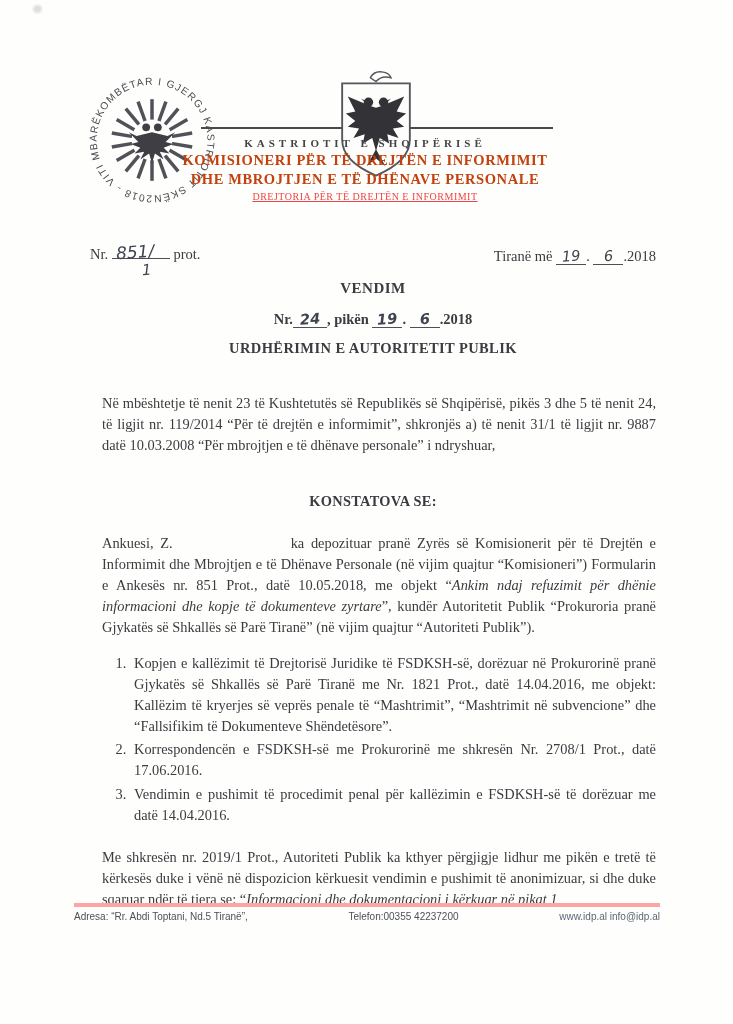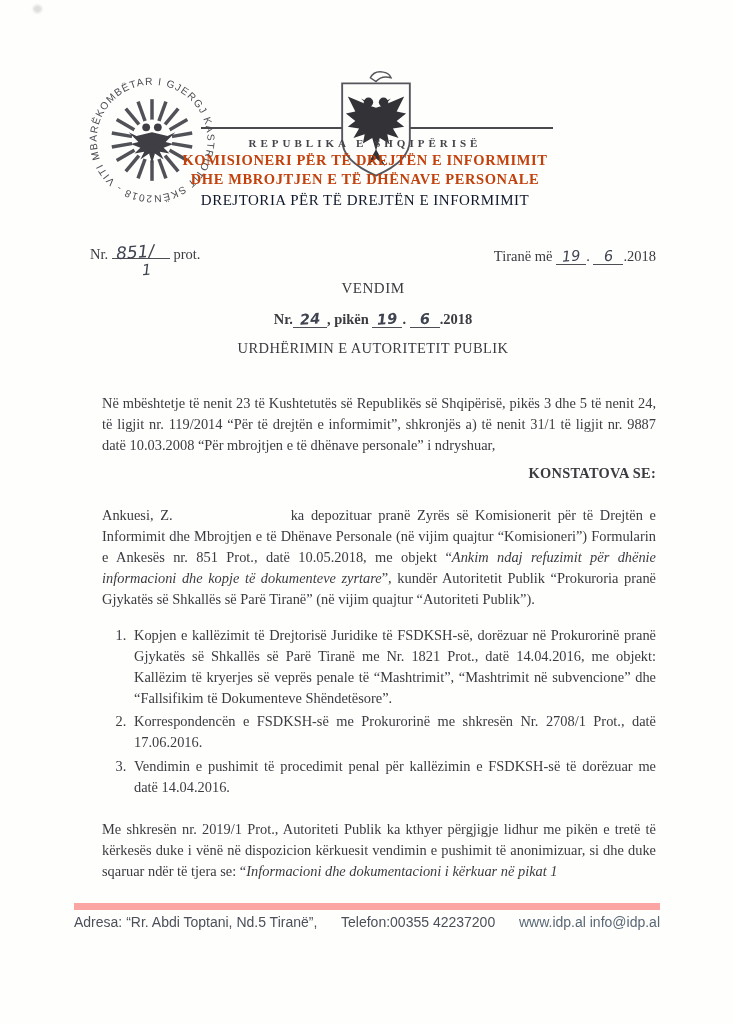--- a/index.html
+++ b/index.html
@@ -9,59 +9,59 @@
   .smudge{position:absolute;left:33px;top:5px;width:9px;height:8px;background:#c9c9c9;
           border-radius:50%;filter:blur(1px);opacity:.6;}
 
   
   .head-rule{position:absolute;top:127px;left:201px;width:352px;height:2px;background:#4a4a4e;}
   .emblem{position:absolute;left:329px;top:70px;width:94px;height:118px;}
   .stamp{position:absolute;left:84px;top:72px;width:136px;height:136px;}
   .head-text{position:absolute;top:136px;left:140px;width:450px;text-align:center;line-height:1.35;}
   .republic{font-size:11px;font-weight:bold;letter-spacing:4px;color:#44444a;}
   .org1,.org2{font-size:14.5px;font-weight:bold;letter-spacing:.6px;color:#c2410c;}
-  .org3{font-size:15px;letter-spacing:.5px;color:#0f172a;}
+  .org3{font-size:10px;letter-spacing:.5px;color:#ef4444;text-decoration:underline;}
 
   
   .hw{font-family:"DejaVu Sans",sans-serif;font-style:italic;color:#3f4450;
       display:inline-block;transform:rotate(-4deg);}
   .blank{display:inline-block;border-bottom:1.3px solid #4e4e55;min-width:26px;
          text-align:center;line-height:1;padding:0 2px;}
   .nr-hand{position:relative;display:inline-block;width:58px;border-bottom:1.3px solid #4e4e55;
            vertical-align:baseline;}
   .nr-hand .top{position:absolute;left:4px;top:-16px;font-size:17px;}
   .nr-hand .bottom{position:absolute;left:30px;top:3px;font-size:15px;}
 
   
   .meta{position:absolute;top:246px;left:90px;width:566px;display:flex;
         justify-content:space-between;font-size:14.5px;}
   .meta-left{position:relative;}
   .meta-right{padding-top:2px;}
 
   
   .title-block{position:absolute;top:280px;left:90px;width:566px;text-align:center;}
-  .t-vendim{font-size:15px;font-weight:normal;letter-spacing:.5px;}
+  .t-vendim{font-size:15px;font-weight:bold;letter-spacing:.5px;}
   .t-nrline{margin-top:14px;font-size:14.5px;font-weight:bold;}
   .t-per{margin-top:13px;font-size:14.5px;font-weight:bold;}
-  .t-subject{margin-top:12px;font-size:14.5px;font-weight:normal;letter-spacing:.4px;}
+  .t-subject{margin-top:12px;font-size:14.5px;font-weight:bold;letter-spacing:.4px;}
 
   
   .body-col{position:absolute;top:393px;left:90px;width:566px;font-size:14.4px;
             line-height:1.47;text-align:justify;}
   .para{margin:0 0 0 12px;}
-  .konstatova{text-align:right;font-weight:bold;margin:6px 0 21px 0;letter-spacing:.3px;}
+  .konstatova{text-align:center;font-weight:bold;margin:34px 0 21px 0;letter-spacing:.3px;}
   .gap{display:inline-block;width:118px;}
   .it{font-style:italic;}
   .req-list{margin:14px 0 0 14px;padding-left:26px;}
   .req-list li{margin-bottom:2px;text-align:justify;padding-left:4px;}
   .p4{margin-top:21px;}
 
   
-  .footer{position:absolute;left:74px;top:903px;width:586px;border-top:7px solid #fca5a5;
-          font-family:"Liberation Sans",sans-serif;font-size:14px;color:#4c5058;
+  .footer{position:absolute;left:74px;top:903px;width:586px;border-top:4px solid #fca5a5;
+          font-family:"Liberation Sans",sans-serif;font-size:10px;color:#4c5058;
           display:flex;justify-content:space-between;padding-top:4px;}
   .footer .web{color:#5a6875;}
 </style>
 </head>
 <body>
 
 <div class="page">
   <div class="smudge"></div>
 
   <div class="head-rule"></div>
@@ -108,21 +108,21 @@
       <circle cx="42" cy="34" r="5"></circle>
       <circle cx="58" cy="34" r="5"></circle>
       <path d="M42 34 L34 30 L40 36 Z"></path>
       <path d="M58 34 L66 30 L60 36 Z"></path>
       <path d="M50 40 L44 38 L20 28 L28 44 L18 46 L28 54 L20 60 L32 62 L26 72 L38 68 L36 78 L46 72 L50 86 L54 72 L64 78 L62 68 L74 72 L68 62 L80 60 L72 54 L82 46 L72 44 L80 28 L56 38 Z"></path>
       <path d="M50 84 L40 102 L50 94 L60 102 Z"></path>
     </g>
   </svg>
 
   <div class="head-text">
-    <div class="republic">REPUBLIKA E SHQIPËRISË</div>
+    <div class="republic">KASTRIOTIT E SHQIPËRISË</div>
     <div class="org1">KOMISIONERI PËR TË DREJTËN E INFORMIMIT</div>
     <div class="org2">DHE MBROJTJEN E TË DHËNAVE PERSONALE</div>
     <div class="org3">DREJTORIA PËR TË DREJTËN E INFORMIMIT</div>
   </div>
 
   <div class="meta">
     <div class="meta-left">
       <span>Nr.</span>
       <span class="nr-hand">
         <span class="hw top">851/</span>

